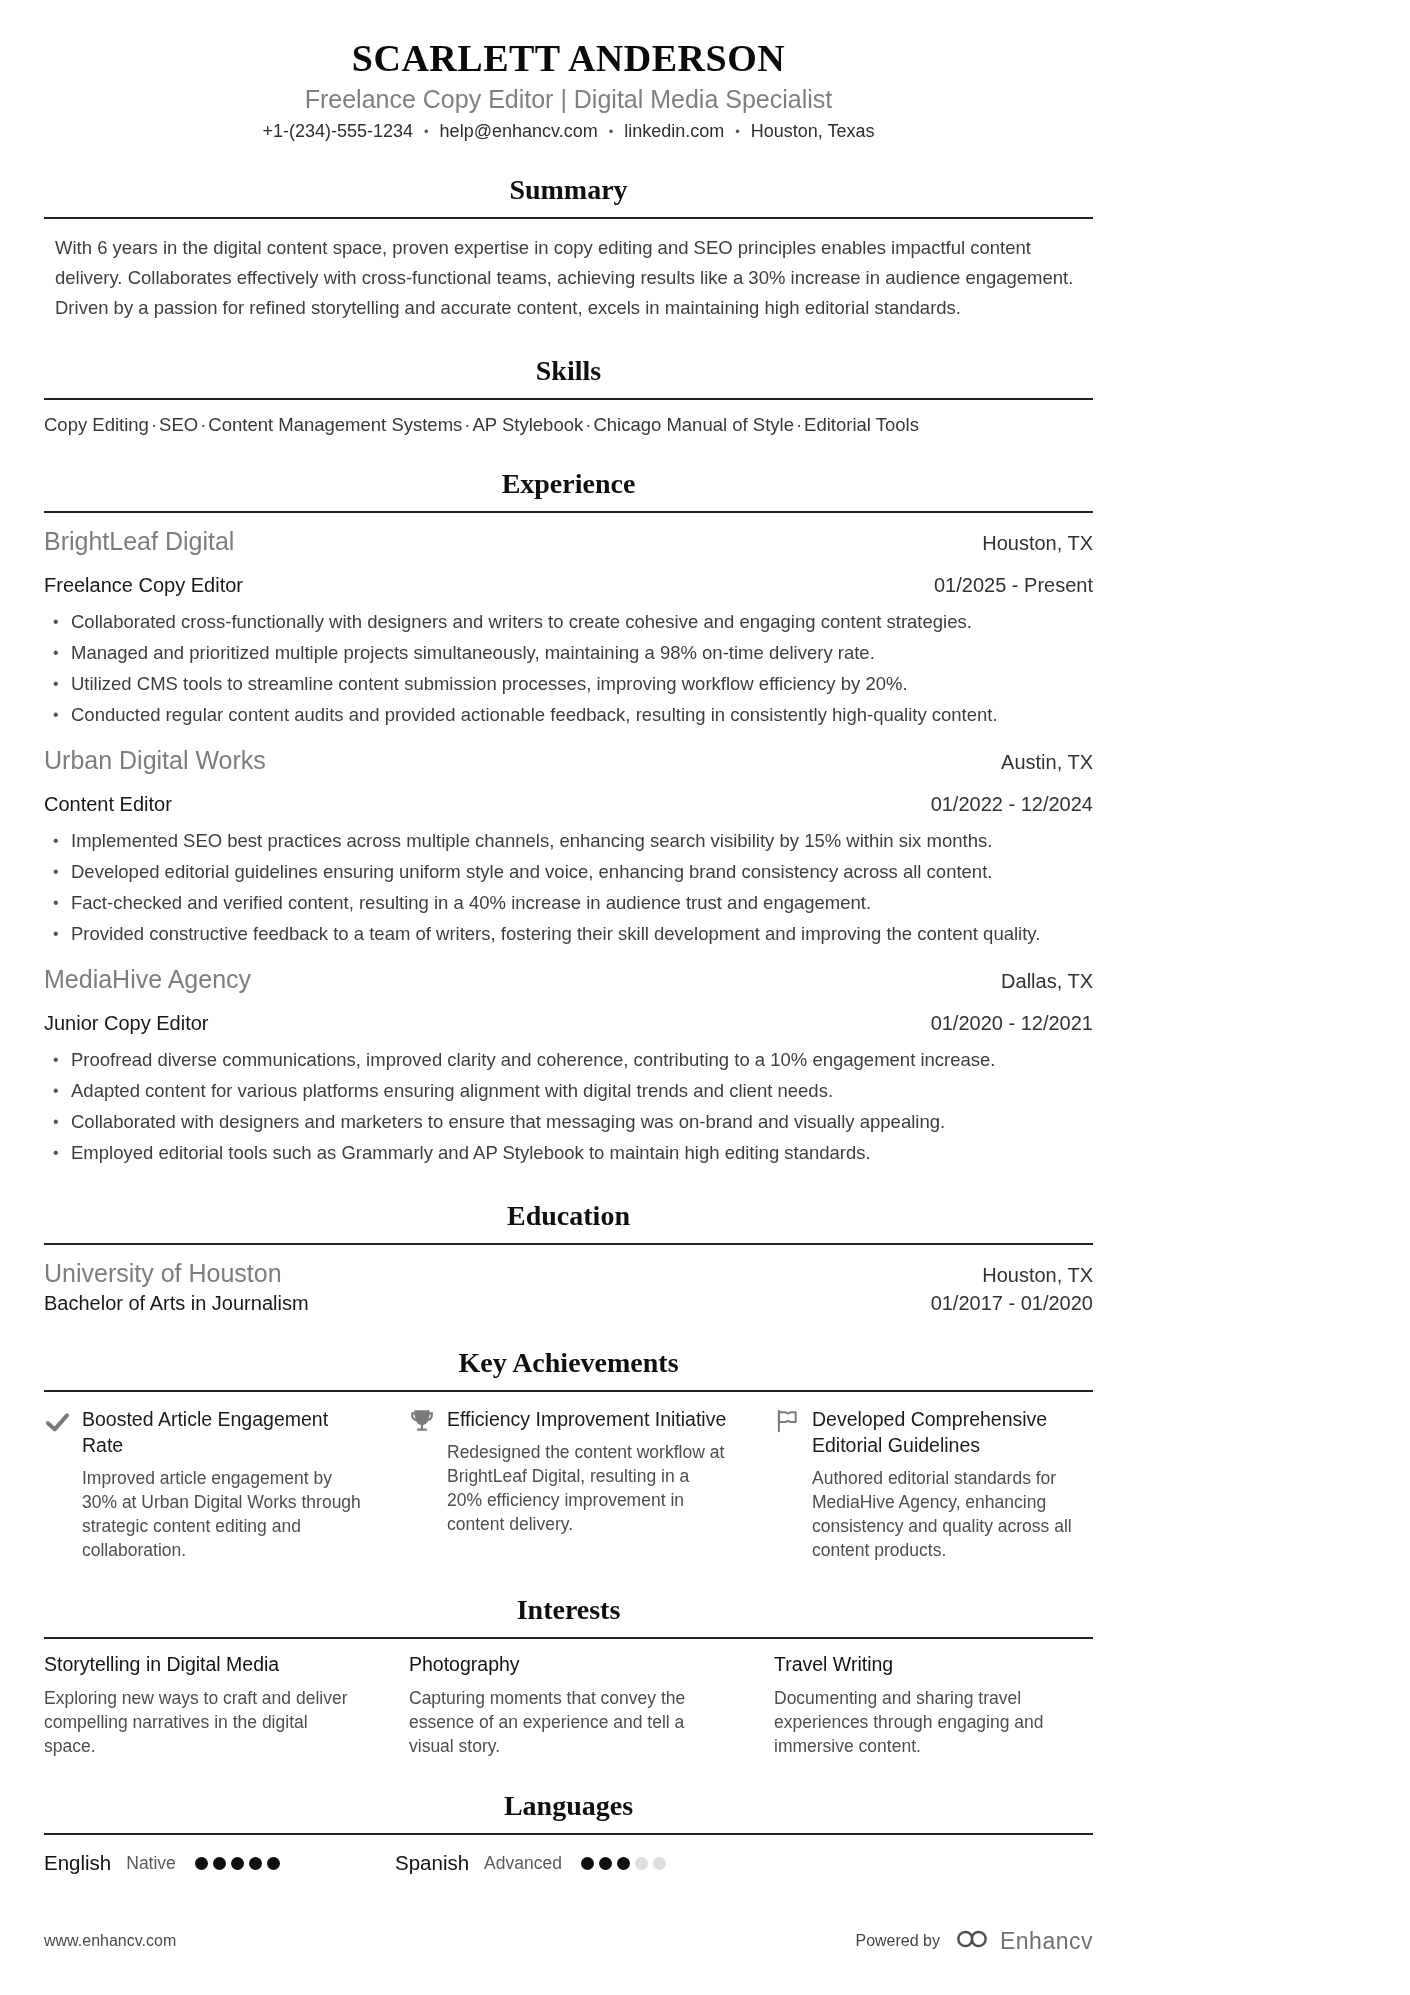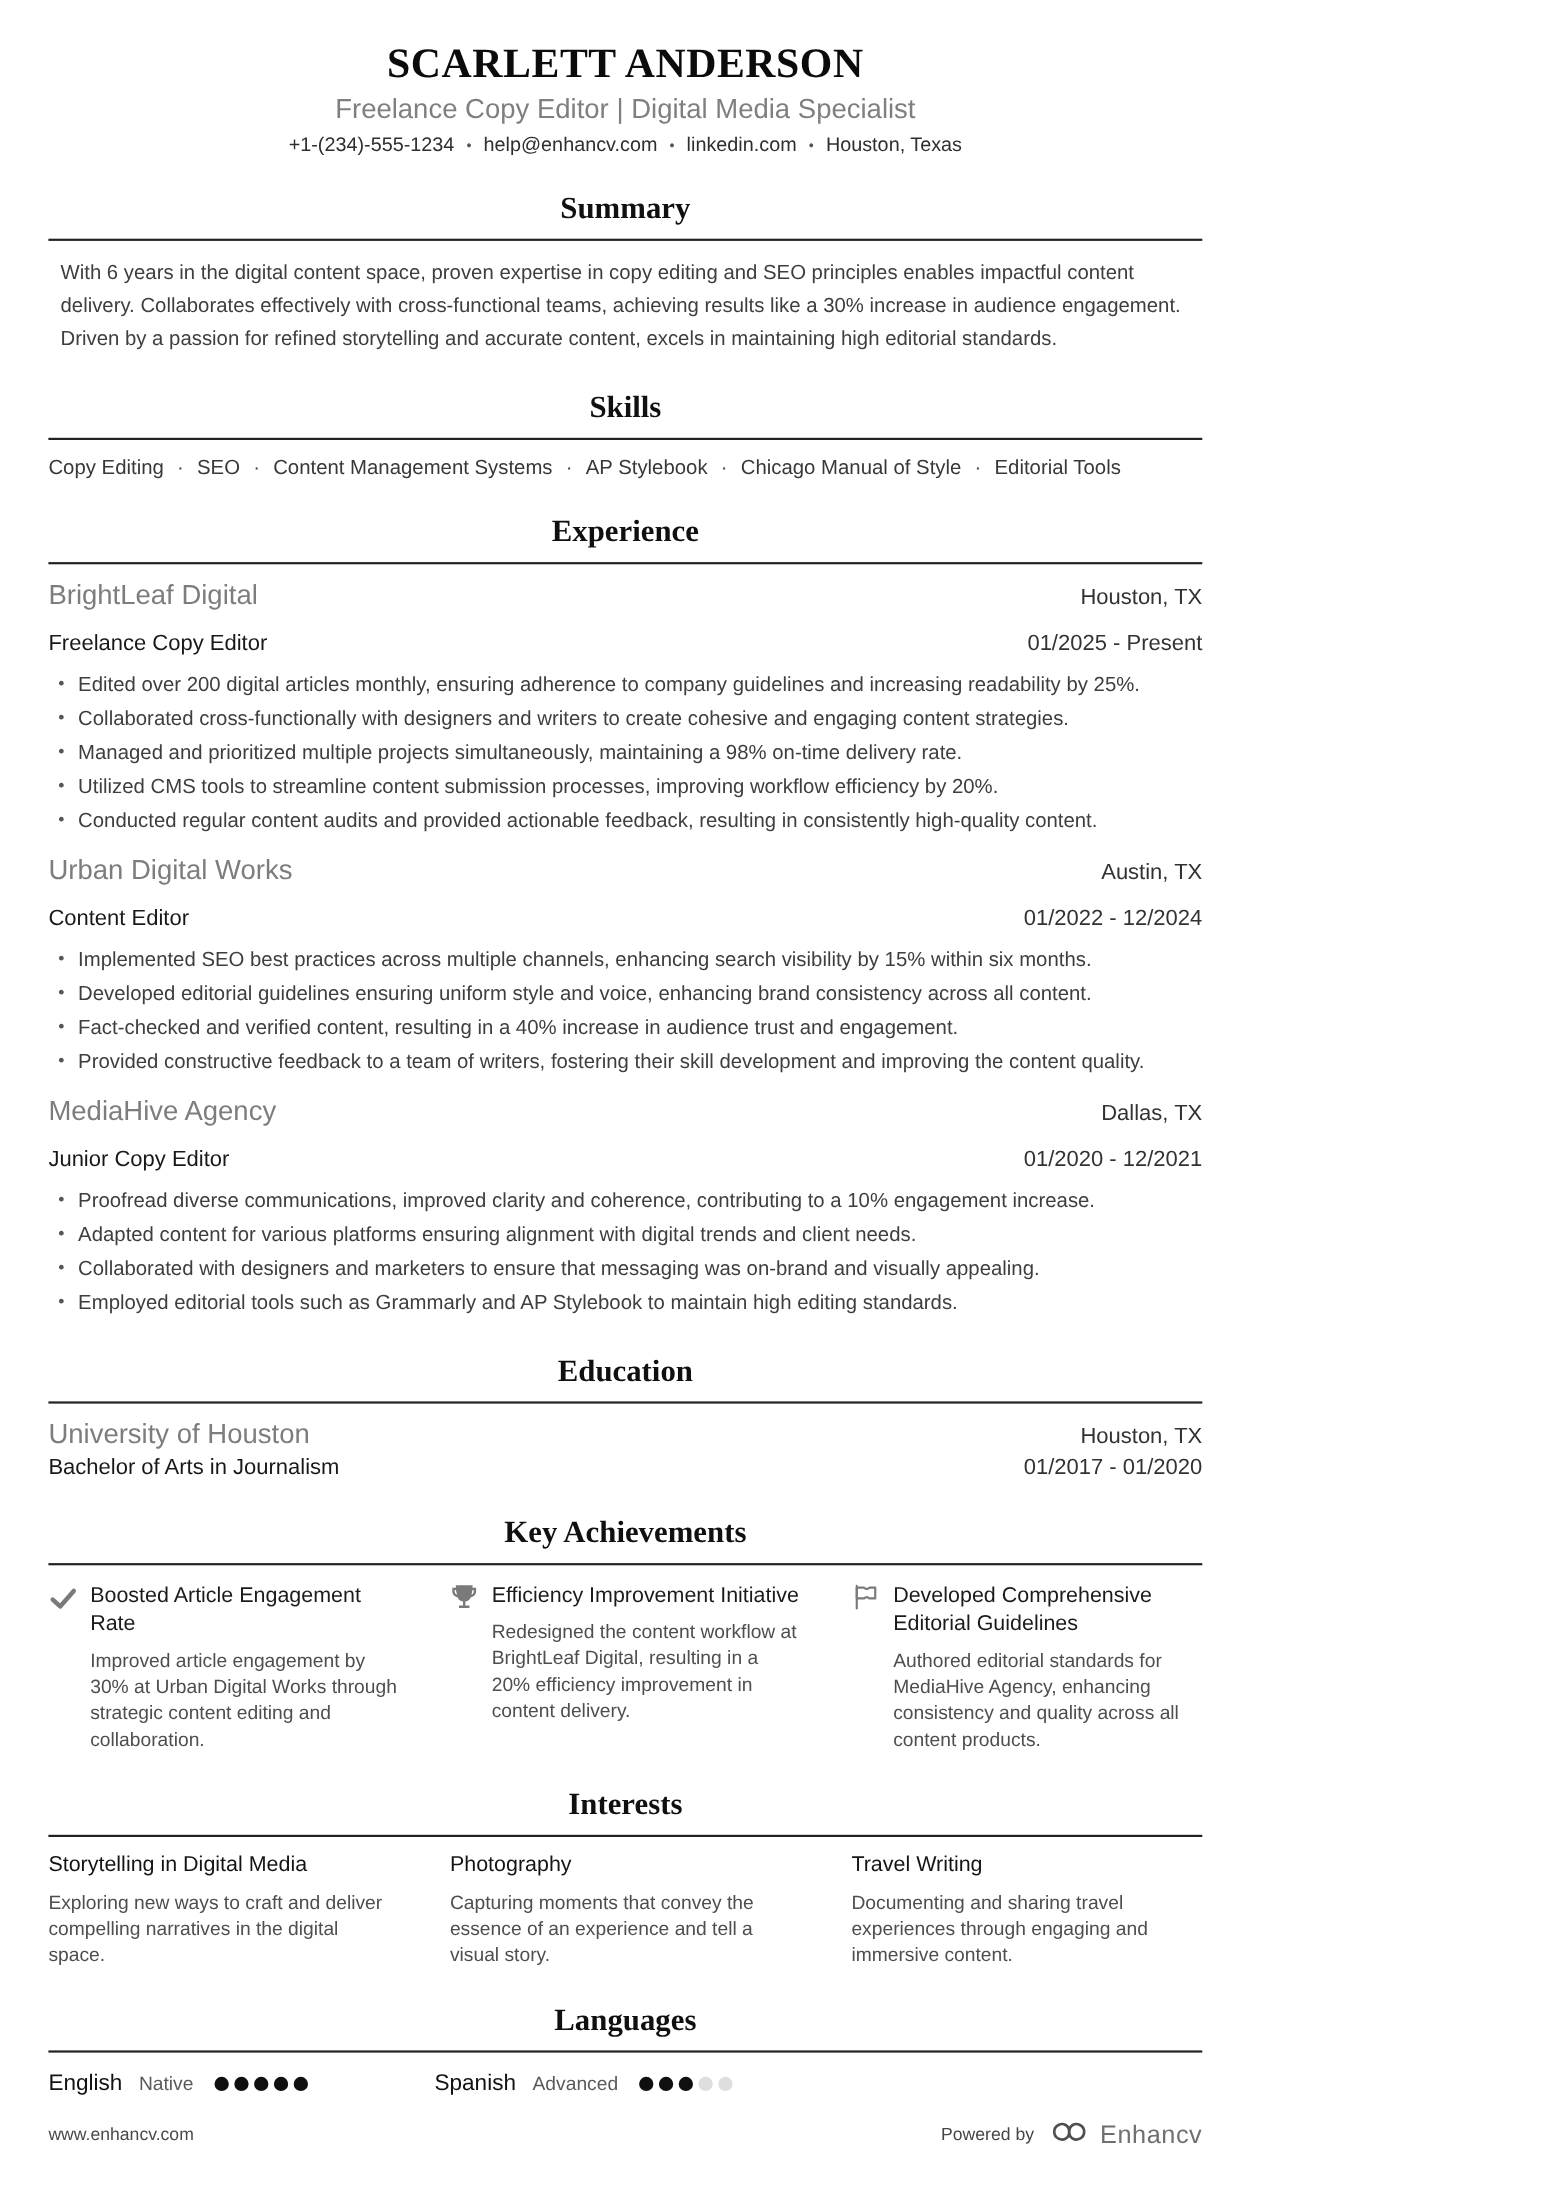--- a/index.html
+++ b/index.html
@@ -11,21 +11,21 @@
   .subtitle{font-size:25px;color:#7f7f7f;text-align:center;margin-top:5px;}
   .contact{display:flex;justify-content:center;align-items:center;gap:11px;margin-top:7px;font-size:18px;color:#2e2e2e;}
   .contact .sep{color:#555;font-size:13px;line-height:1;}
 
   
   .section{margin-top:32px;}
   .section-title{font-family:"Liberation Serif",serif;font-weight:700;font-size:28px;color:#101010;text-align:center;margin:0 0 11px;}
   .rule{border:none;border-top:2px solid #222;margin:0 0 14px;}
 
   .summary-text{font-size:18.5px;line-height:30px;color:#3e3e3e;margin:11px;}
-  .skills-line{font-size:18.5px;color:#383838;margin:0;display:flex;flex-wrap:wrap;align-items:flex-end;gap:12px;}
+  .skills-line{font-size:18.5px;color:#383838;margin:0;display:flex;flex-wrap:wrap;align-items:flex-end;gap:2px;}
   .skills-line .dotsep{color:#4a4a4a;}
 
   
   .job{margin-bottom:16px;}
   .jrow{display:flex;justify-content:space-between;align-items:baseline;}
   .company{font-size:25px;color:#7d7d7d;}
   .role{font-size:20px;color:#181818;margin-top:18px;}
   .meta{font-size:20px;color:#323232;text-align:right;}
   ul.bullets{list-style:none;margin:9px 0 0;padding:0;}
   ul.bullets li{position:relative;padding-left:27px;font-size:18.5px;line-height:31px;color:#3e3e3e;}
@@ -111,21 +111,20 @@
         <article class="job">
           <div class="jrow">
             <span class="company">BrightLeaf Digital</span>
             <span class="meta">Houston, TX</span>
           </div>
           <div class="jrow">
             <span class="role">Freelance Copy Editor</span>
             <span class="meta">01/2025 - Present</span>
           </div>
           <ul class="bullets">
-            <li>Edited over 200 digital articles monthly, ensuring adherence to company guidelines and increasing readability by 25%.</li>
             <li>Collaborated cross-functionally with designers and writers to create cohesive and engaging content strategies.</li>
             <li>Managed and prioritized multiple projects simultaneously, maintaining a 98% on-time delivery rate.</li>
             <li>Utilized CMS tools to streamline content submission processes, improving workflow efficiency by 20%.</li>
             <li>Conducted regular content audits and provided actionable feedback, resulting in consistently high-quality content.</li>
           </ul>
         </article>
         <article class="job">
           <div class="jrow">
             <span class="company">Urban Digital Works</span>
             <span class="meta">Austin, TX</span>

